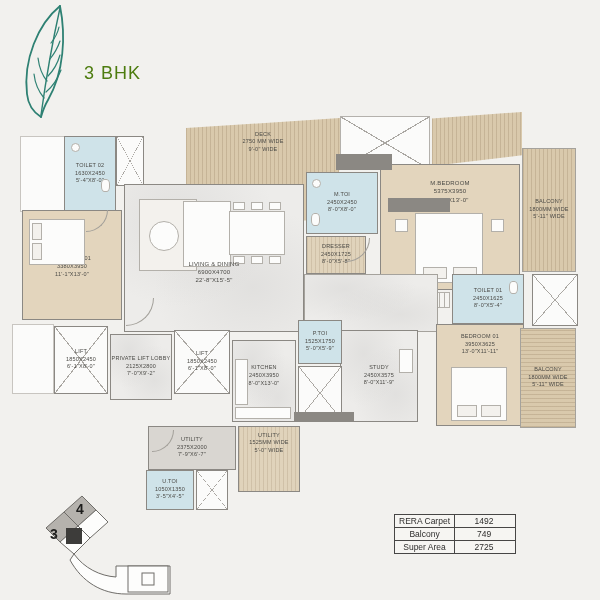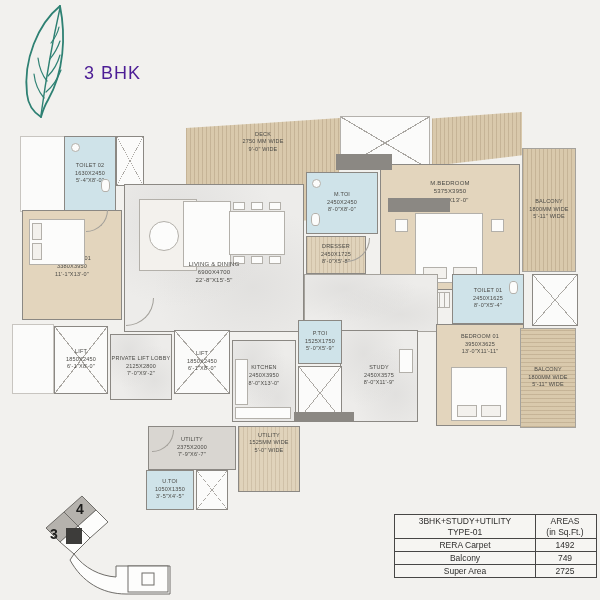--- a/index.html
+++ b/index.html
@@ -1,21 +1,21 @@
 <!DOCTYPE html>
 <html><head>
 <meta charset="utf-8">
 <style>
   html,body{margin:0;padding:0;}
   body{width:600px;height:600px;background:#f2f1ee;font-family:"Liberation Sans",sans-serif;overflow:hidden;}
   .canvas{position:relative;width:600px;height:600px;}
 
   
   .brand-title{position:absolute;left:84px;top:40px;font-size:20px;font-weight:bold;letter-spacing:1.5px;color:#8e8c74;}
-  .brand-sub{position:absolute;left:84px;top:63px;font-size:18px;letter-spacing:1px;color:#4c1d95;}
+  .brand-sub{position:absolute;left:84px;top:63px;font-size:18px;letter-spacing:1px;color:#4d7c0f;}
   .leaf{position:absolute;left:18px;top:2px;}
 
   
   .room{position:absolute;border:1.5px solid #8b8883;box-sizing:border-box;}
   .open{border:1px solid #c8c5c0;background:#fbfbfa;}
   .blue{background:#cfe3e9;}
   .beige{background:#e3d5bd;}
   .marble{background:
      radial-gradient(ellipse at 30% 25%, rgba(150,150,150,.14), transparent 55%),
      radial-gradient(ellipse at 72% 70%, rgba(140,140,140,.12), transparent 55%),
@@ -302,30 +302,20 @@
       <rect x="118" y="81" width="12" height="12"></rect>
       <polygon points="42,36 58,36 58,52 42,52" fill="#3d3c3a" stroke="none"></polygon>
     </g>
     <text x="26" y="47" font-size="14" font-weight="bold" fill="#1d1d1c" font-family="Liberation Sans, sans-serif">3</text>
     <text x="52" y="22" font-size="14" font-weight="bold" fill="#1d1d1c" font-family="Liberation Sans, sans-serif">4</text>
   </svg>
 
   <table class="areas">
     <tbody>
       <tr>
-        <td style="width:132px">
-          <div>3BHK+STUDY+UTILITY</div>
-          <div>TYPE-01</div>
-        </td>
-        <td class="val" style="text-align:center">
-          <div>AREAS</div>
-          <div>(in Sq.Ft.)</div>
-        </td>
-      </tr>
-      <tr>
         <td>RERA Carpet</td>
         <td class="val">1492</td>
       </tr>
       <tr>
         <td>Balcony</td>
         <td class="val">749</td>
       </tr>
       <tr>
         <td>Super Area</td>
         <td class="val">2725</td>

